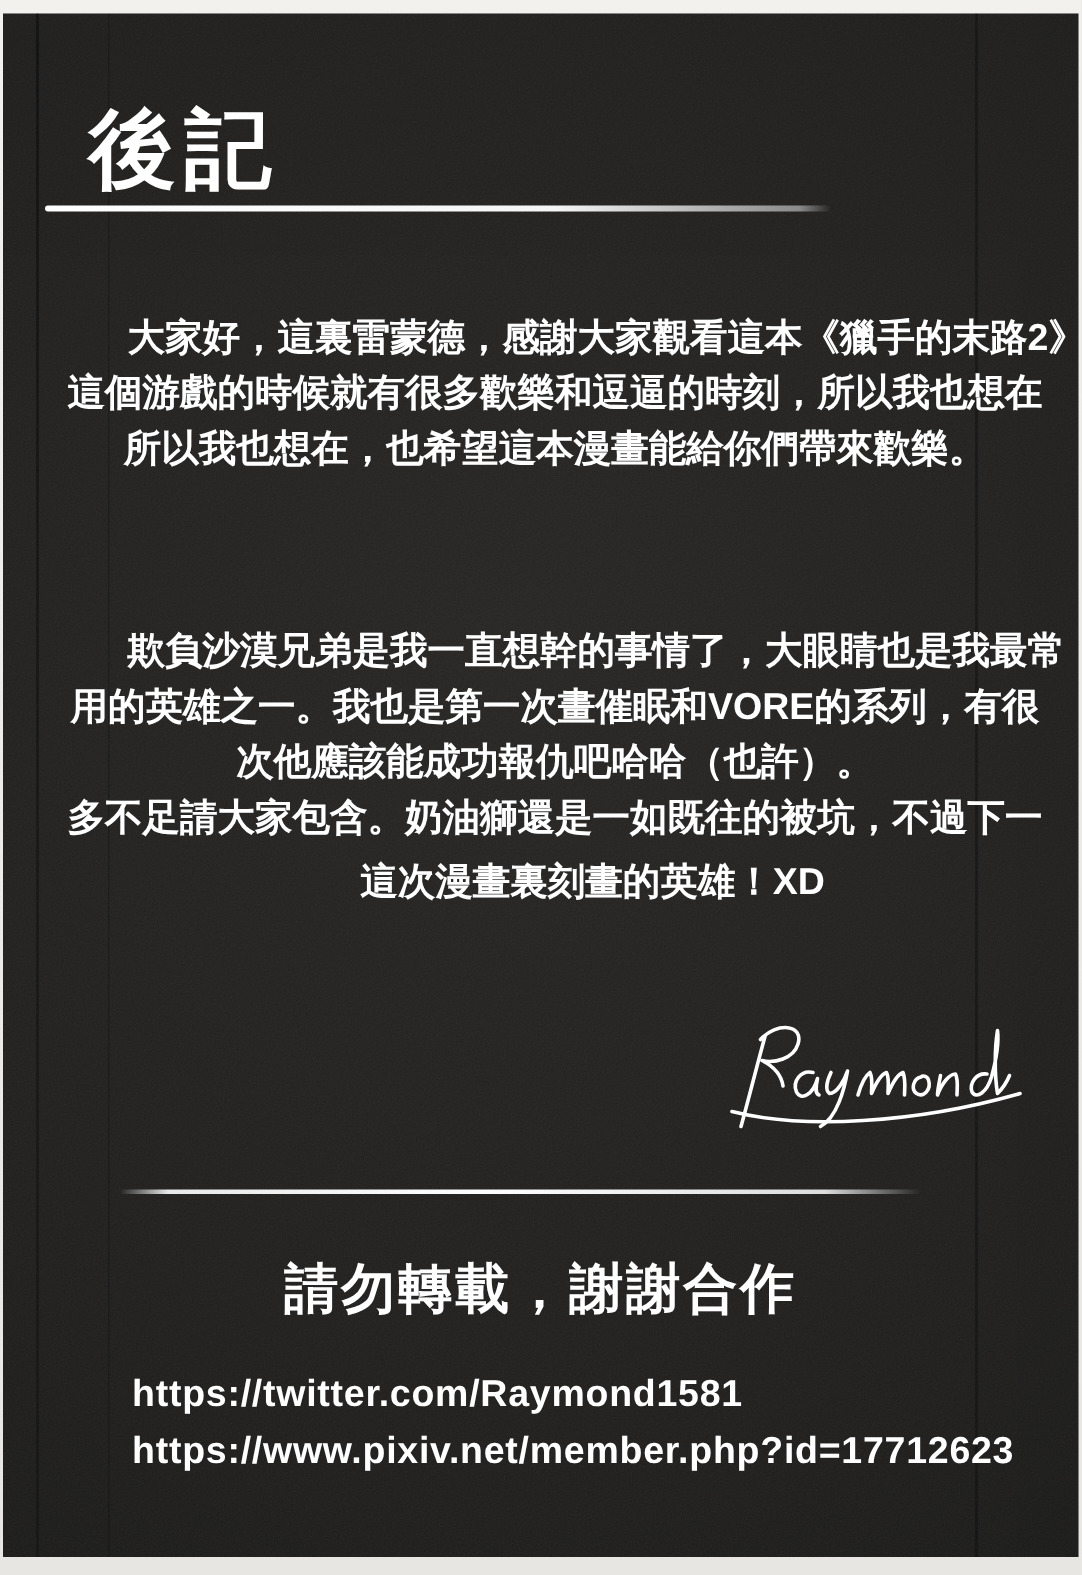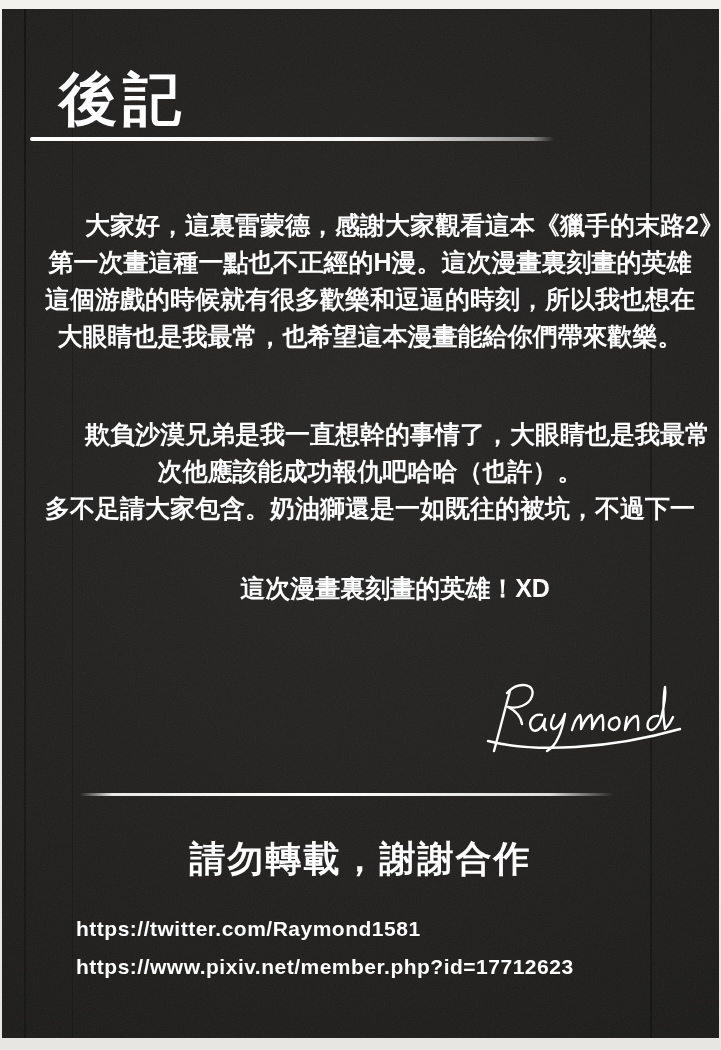--- a/index.html
+++ b/index.html
@@ -79,24 +79,24 @@
     width: 717px;
     text-align: center;
     font-size: 36px;
     font-weight: 900;
     letter-spacing: 2px;
     color: #ffffff;
     white-space: nowrap;
   }
   .links {
     position: absolute;
-    left: 74px; top: 901px;
+    left: 86px; top: 901px;
     color: #ffffff;
     font-weight: 700;
-    font-size: 21px;
+    font-size: 25px;
     letter-spacing: .5px;
   }
   .links .link-line { white-space: nowrap; line-height: 38px; }
 </style>
 </head>
 <body>
 
 <div class="scan-canvas">
   <div class="page">
 
@@ -110,27 +110,27 @@
         <feColorMatrix type="matrix" values="0 0 0 0 1  0 0 0 0 1  0 0 0 0 1  0.4 0.4 0.4 0 0"></feColorMatrix>
       </filter>
       <rect width="717" height="1029" filter="url(#grain)"></rect>
     </svg>
 
     <div class="page-title">後記</div>
     <div class="title-rule"></div>
 
     <div class="body-text p1">
       <div class="line">　　大家好，這裏雷蒙德，感謝大家觀看這本《獵手的末路2》</div>
-      <div class="line">第一次畫這種一點也不正經的H漫。這次漫畫裏刻畫的英雄</div>
       <div class="line">這個游戲的時候就有很多歡樂和逗逼的時刻，所以我也想在</div>
-      <div class="line">大眼睛也是我最常，也希望這本漫畫能給你們帶來歡樂。</div>
+      <div class="line">所以我也想在，也希望這本漫畫能給你們帶來歡樂。</div>
     </div>
 
     <div class="body-text p2">
       <div class="line">　　欺負沙漠兄弟是我一直想幹的事情了，大眼睛也是我最常</div>
+      <div class="line">用的英雄之一。我也是第一次畫催眠和VORE的系列，有很</div>
       <div class="line">次他應該能成功報仇吧哈哈（也許）。</div>
       <div class="line">多不足請大家包含。奶油獅還是一如既往的被坑，不過下一</div>
     </div>
 
     <div class="body-text p3">
       <div class="line">　　這次漫畫裏刻畫的英雄！XD</div>
     </div>
 
     <svg class="signature" viewBox="0 0 210 95" width="210" height="95">
       <g fill="none" stroke="#ffffff" stroke-width="2.4" stroke-linecap="round" stroke-linejoin="round">

